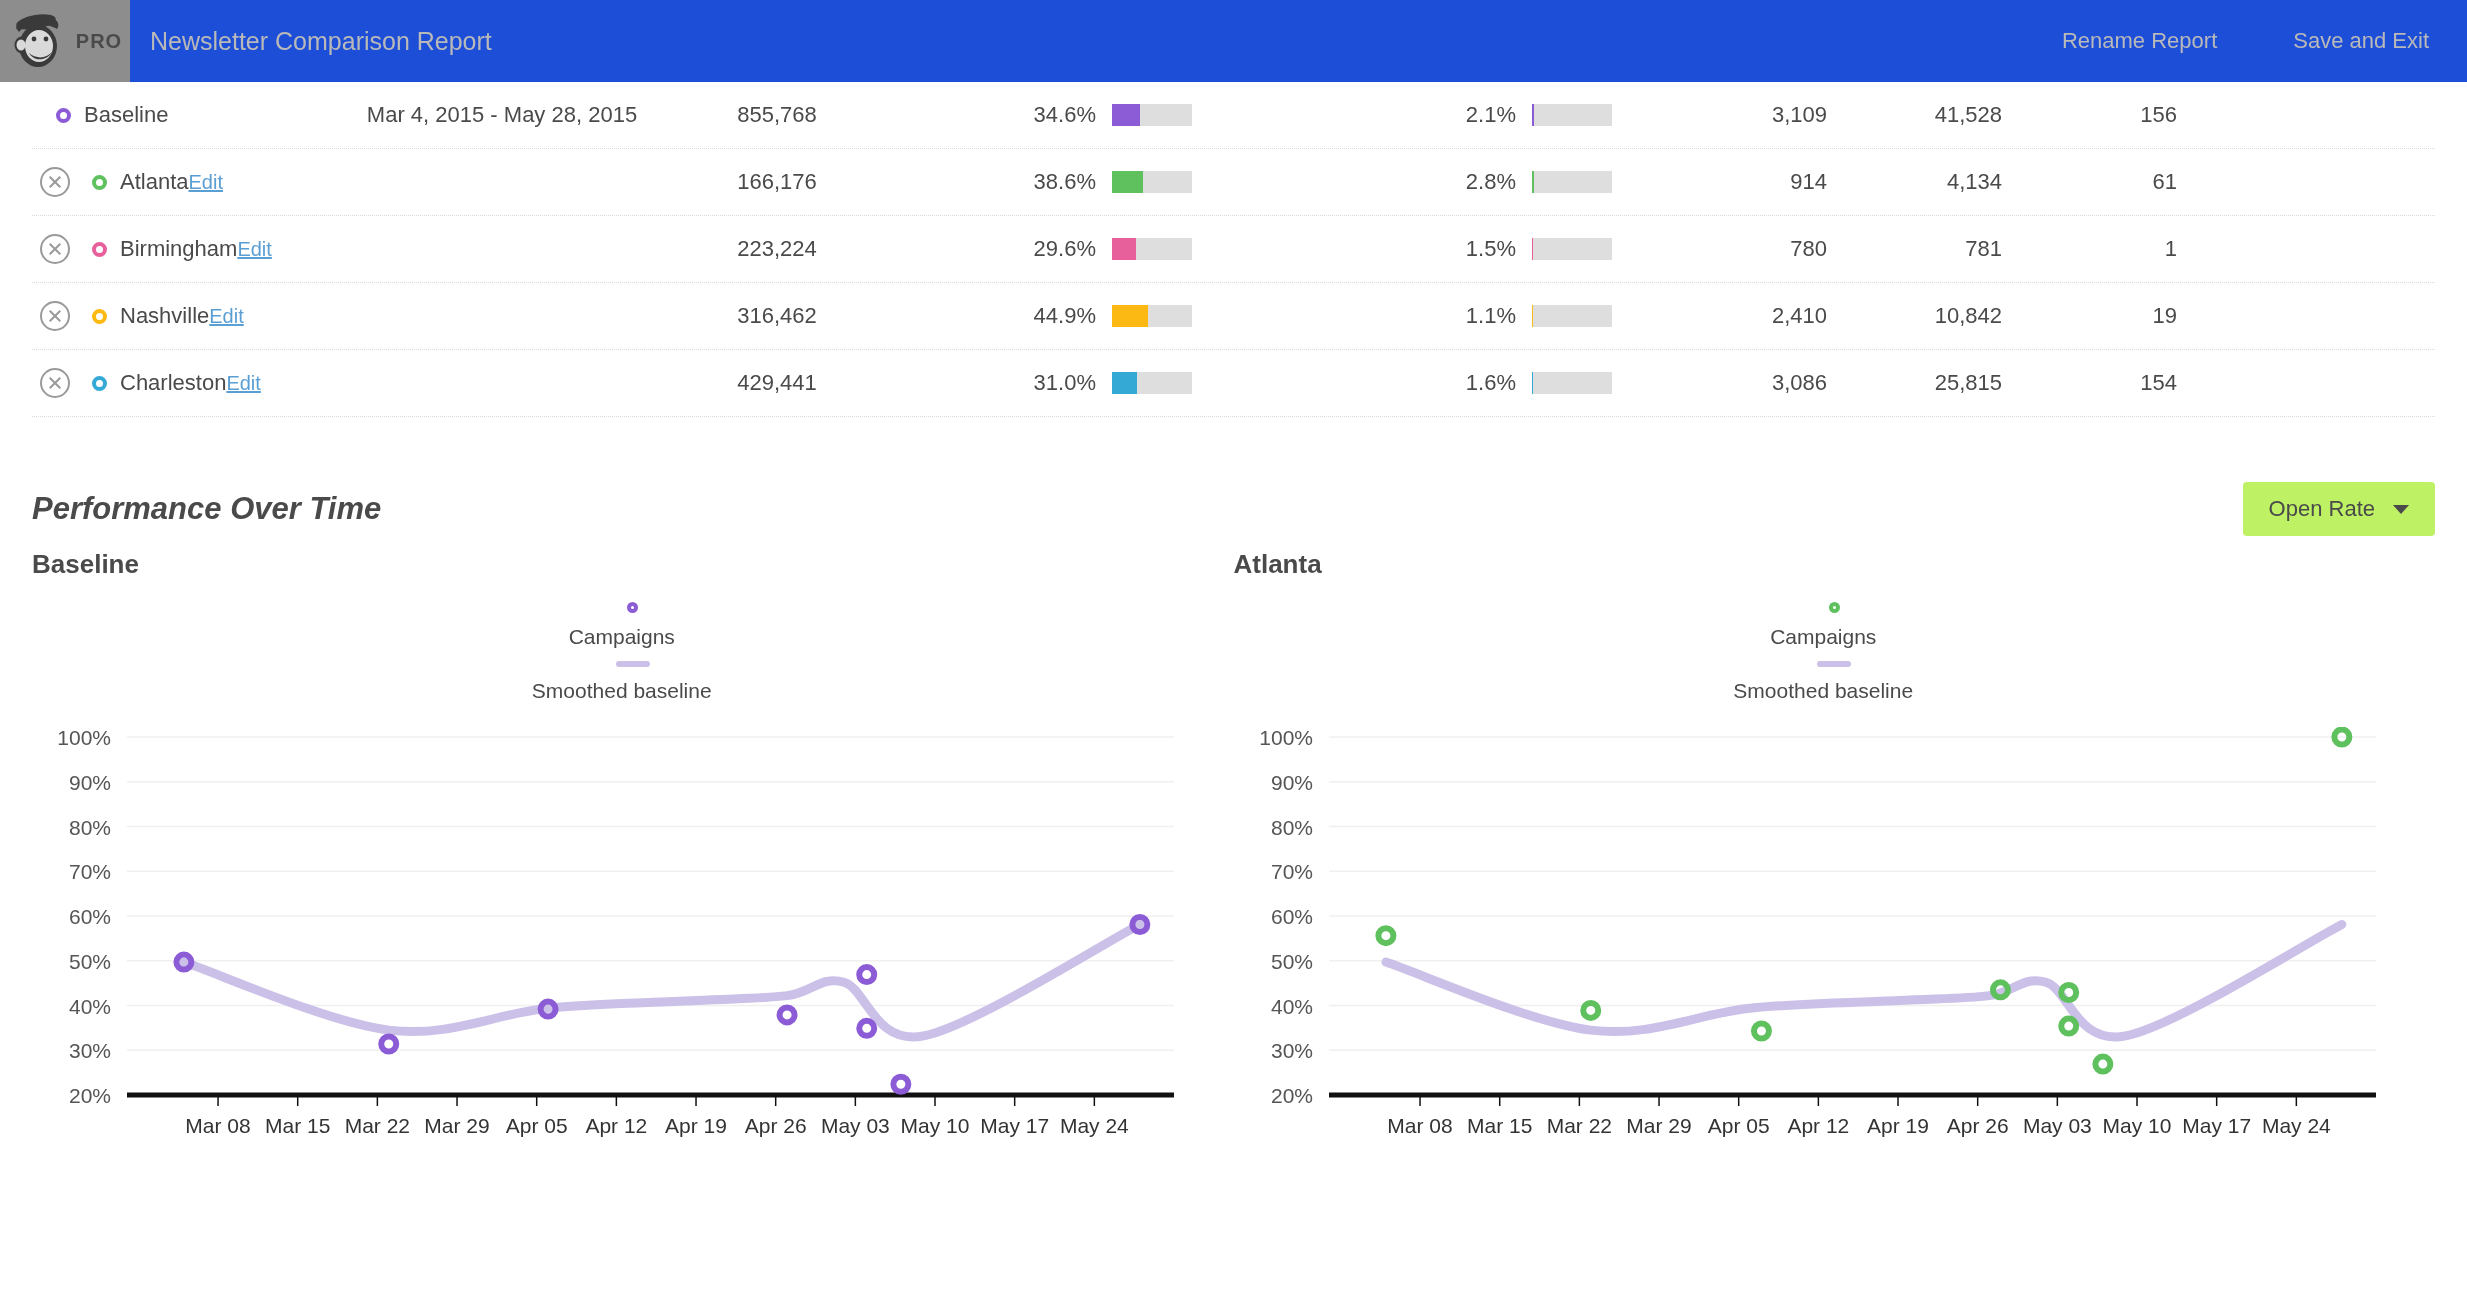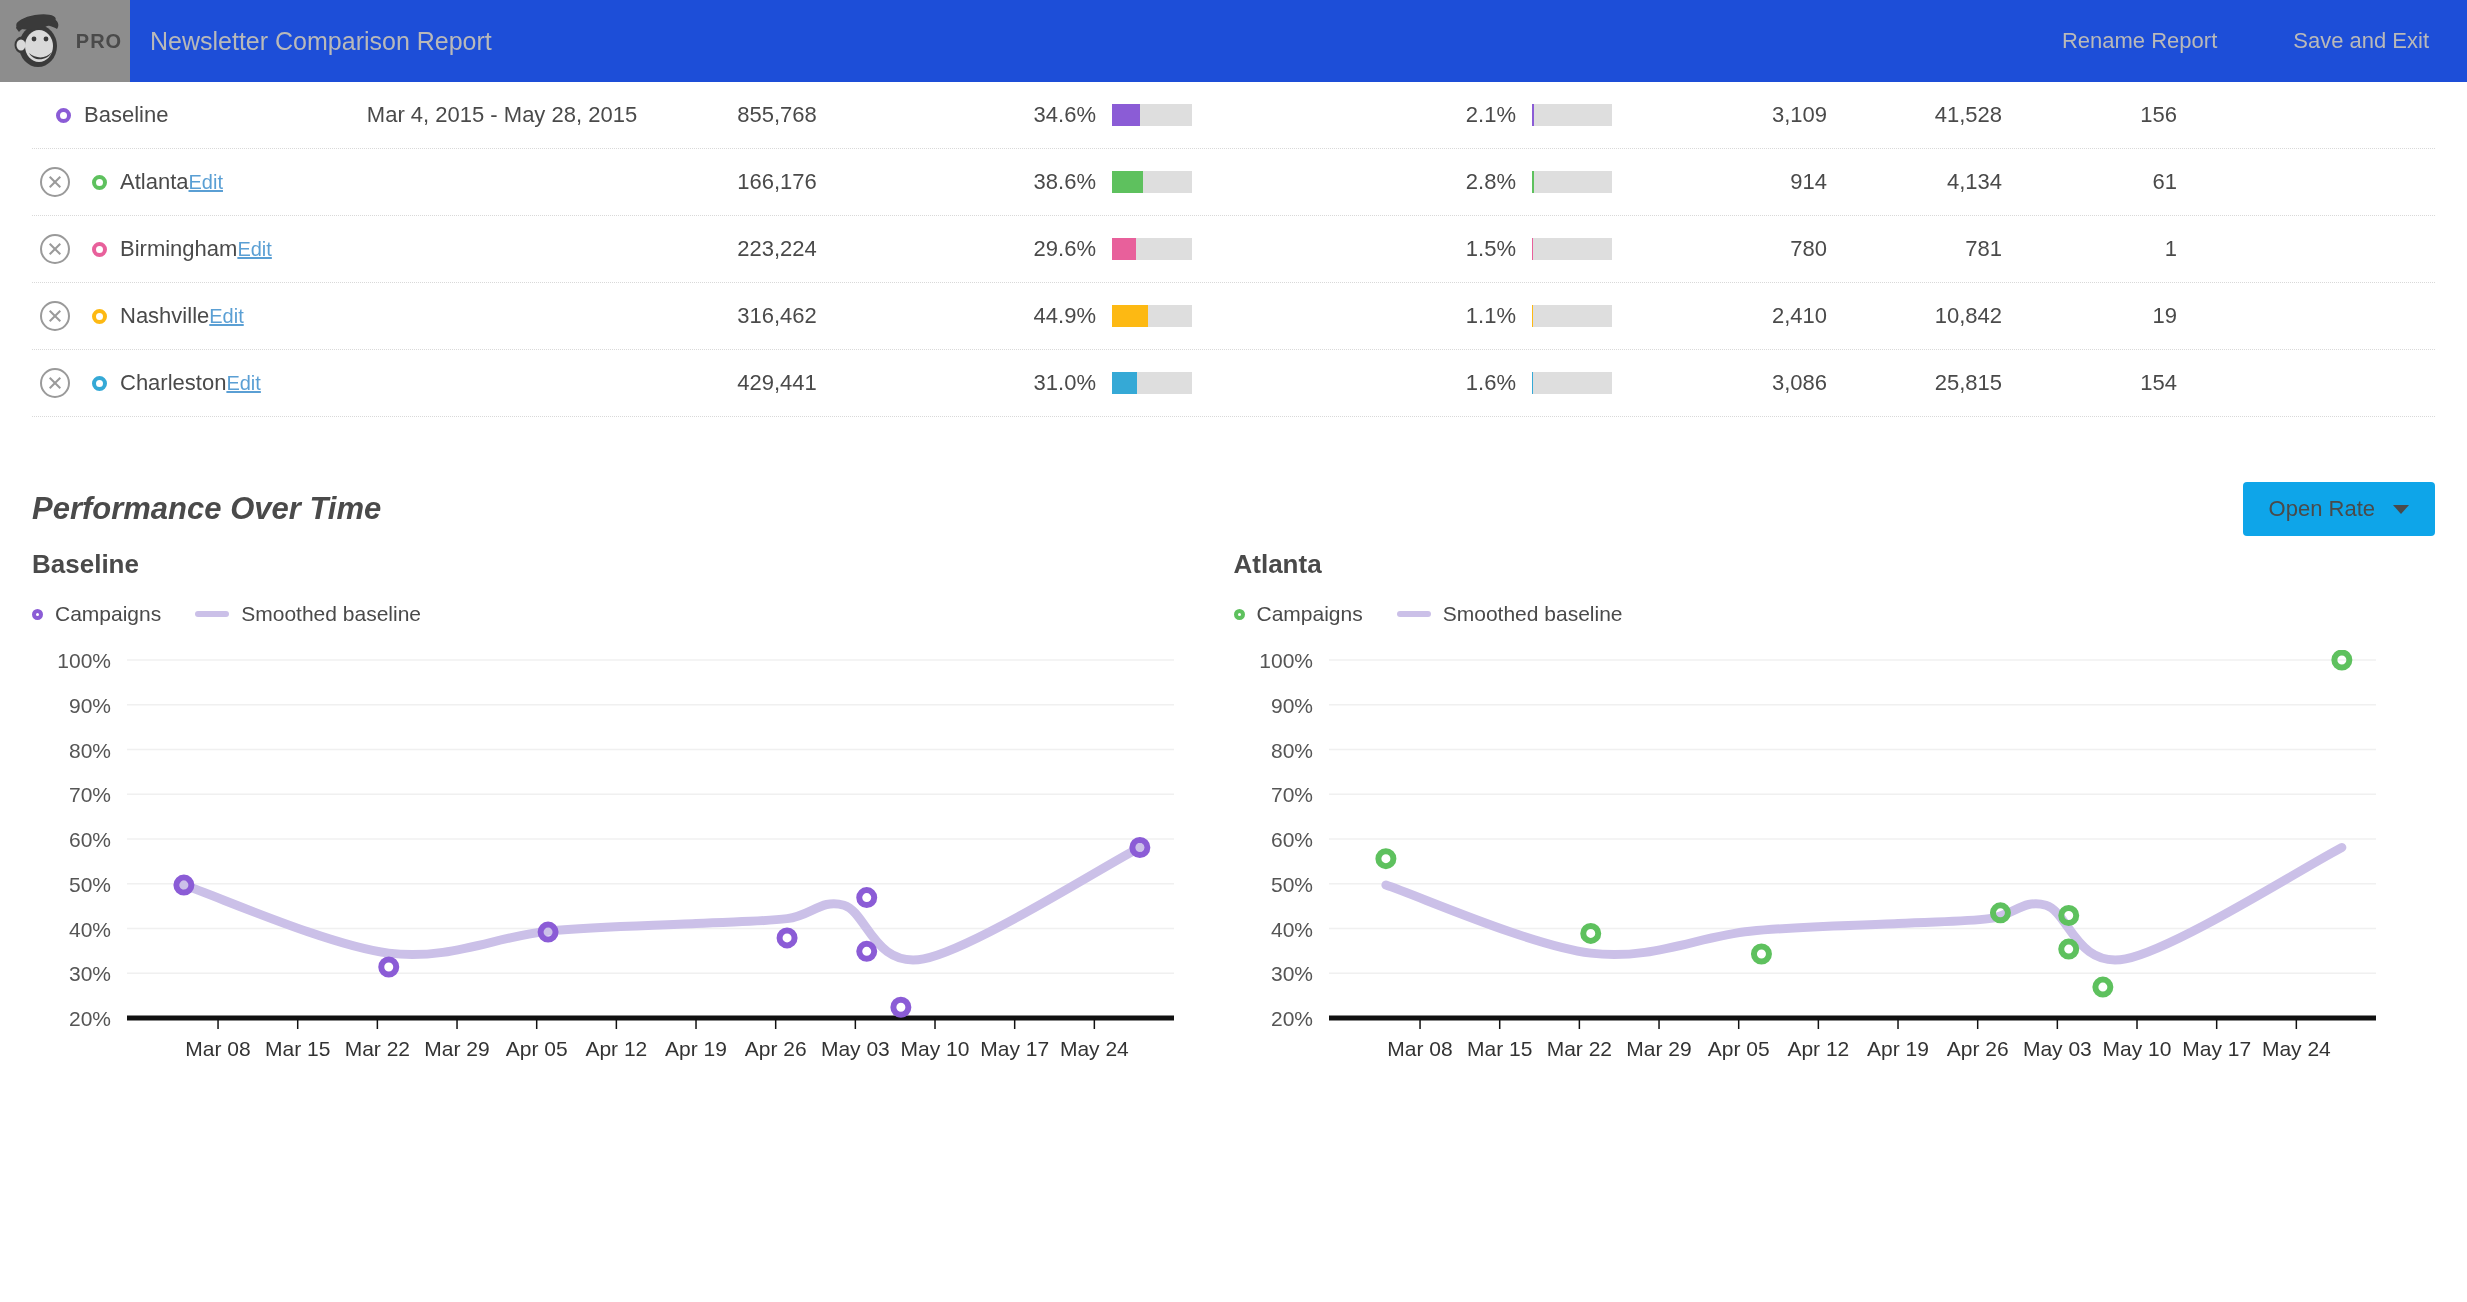--- a/index.html
+++ b/index.html
@@ -170,21 +170,21 @@
     height: 60px;
   }
   .perf-title {
     font-size: 31px;
     font-style: italic;
     font-weight: bold;
     color: #4a4a4a;
   }
   .metric-select {
     margin-left: auto;
-    background: #0ea5e9;
+    background: #bef264;
     border: none;
     border-radius: 4px;
     padding: 14px 26px;
     font-size: 22px;
     color: #4a4a4a;
     display: flex;
     align-items: center;
     gap: 18px;
     cursor: pointer;
     font-family: "Liberation Sans", sans-serif;
@@ -204,21 +204,21 @@
   .chart-col { width: 50%; position: relative; }
 
   .chart-name {
     font-size: 26px;
     font-weight: bold;
     color: #4a4a4a;
     margin-bottom: 22px;
   }
   .legend {
     display: flex; align-items: center;
-    gap: 12px; margin-bottom: 24px;
+    gap: 12px; margin-bottom: 24px; flex-direction: column;
   }
   .legend-dot {
     width: 11px; height: 11px;
     border-radius: 50%;
     border: 4px solid #777;
     flex: none;
   }
   .legend-label {
     font-size: 21px;
     color: #4a4a4a;

